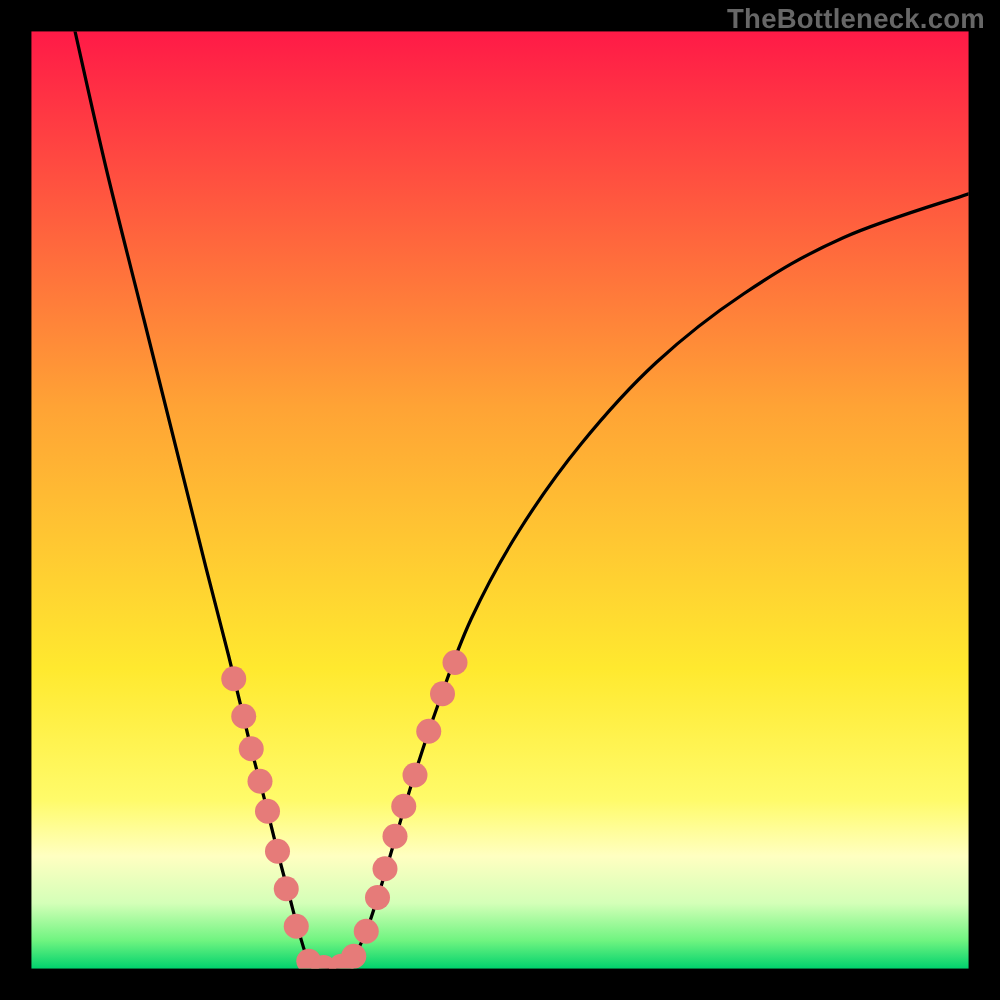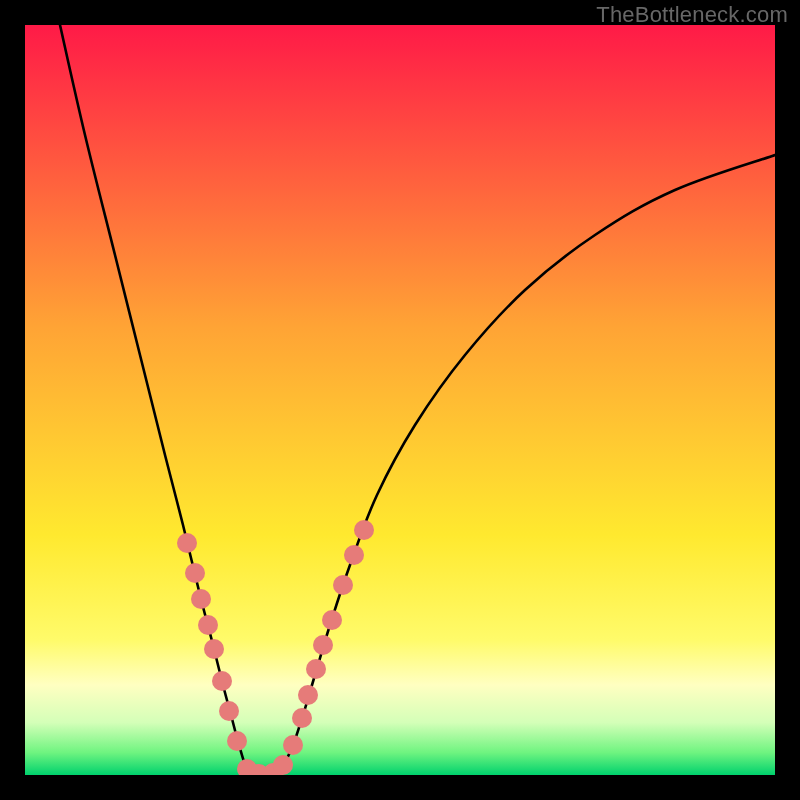--- a/index.html
+++ b/index.html
@@ -18,21 +18,21 @@
     height: 750px;
   }
   .watermark {
     position: absolute;
     top: 2px;
     right: 12px;
     font-family: Arial, Helvetica, sans-serif;
     font-size: 22px;
     color: #676767;
     letter-spacing: 0.2px;
-    font-weight: 400;
+    font-weight: 700;
   }
   svg { display: block; }
 </style>
 </head>
 <body>
 
 <div class="watermark">TheBottleneck.com</div>
 
 <div class="frame">
   <svg id="chart-svg" width="750" height="750" viewBox="0 0 750 750">

